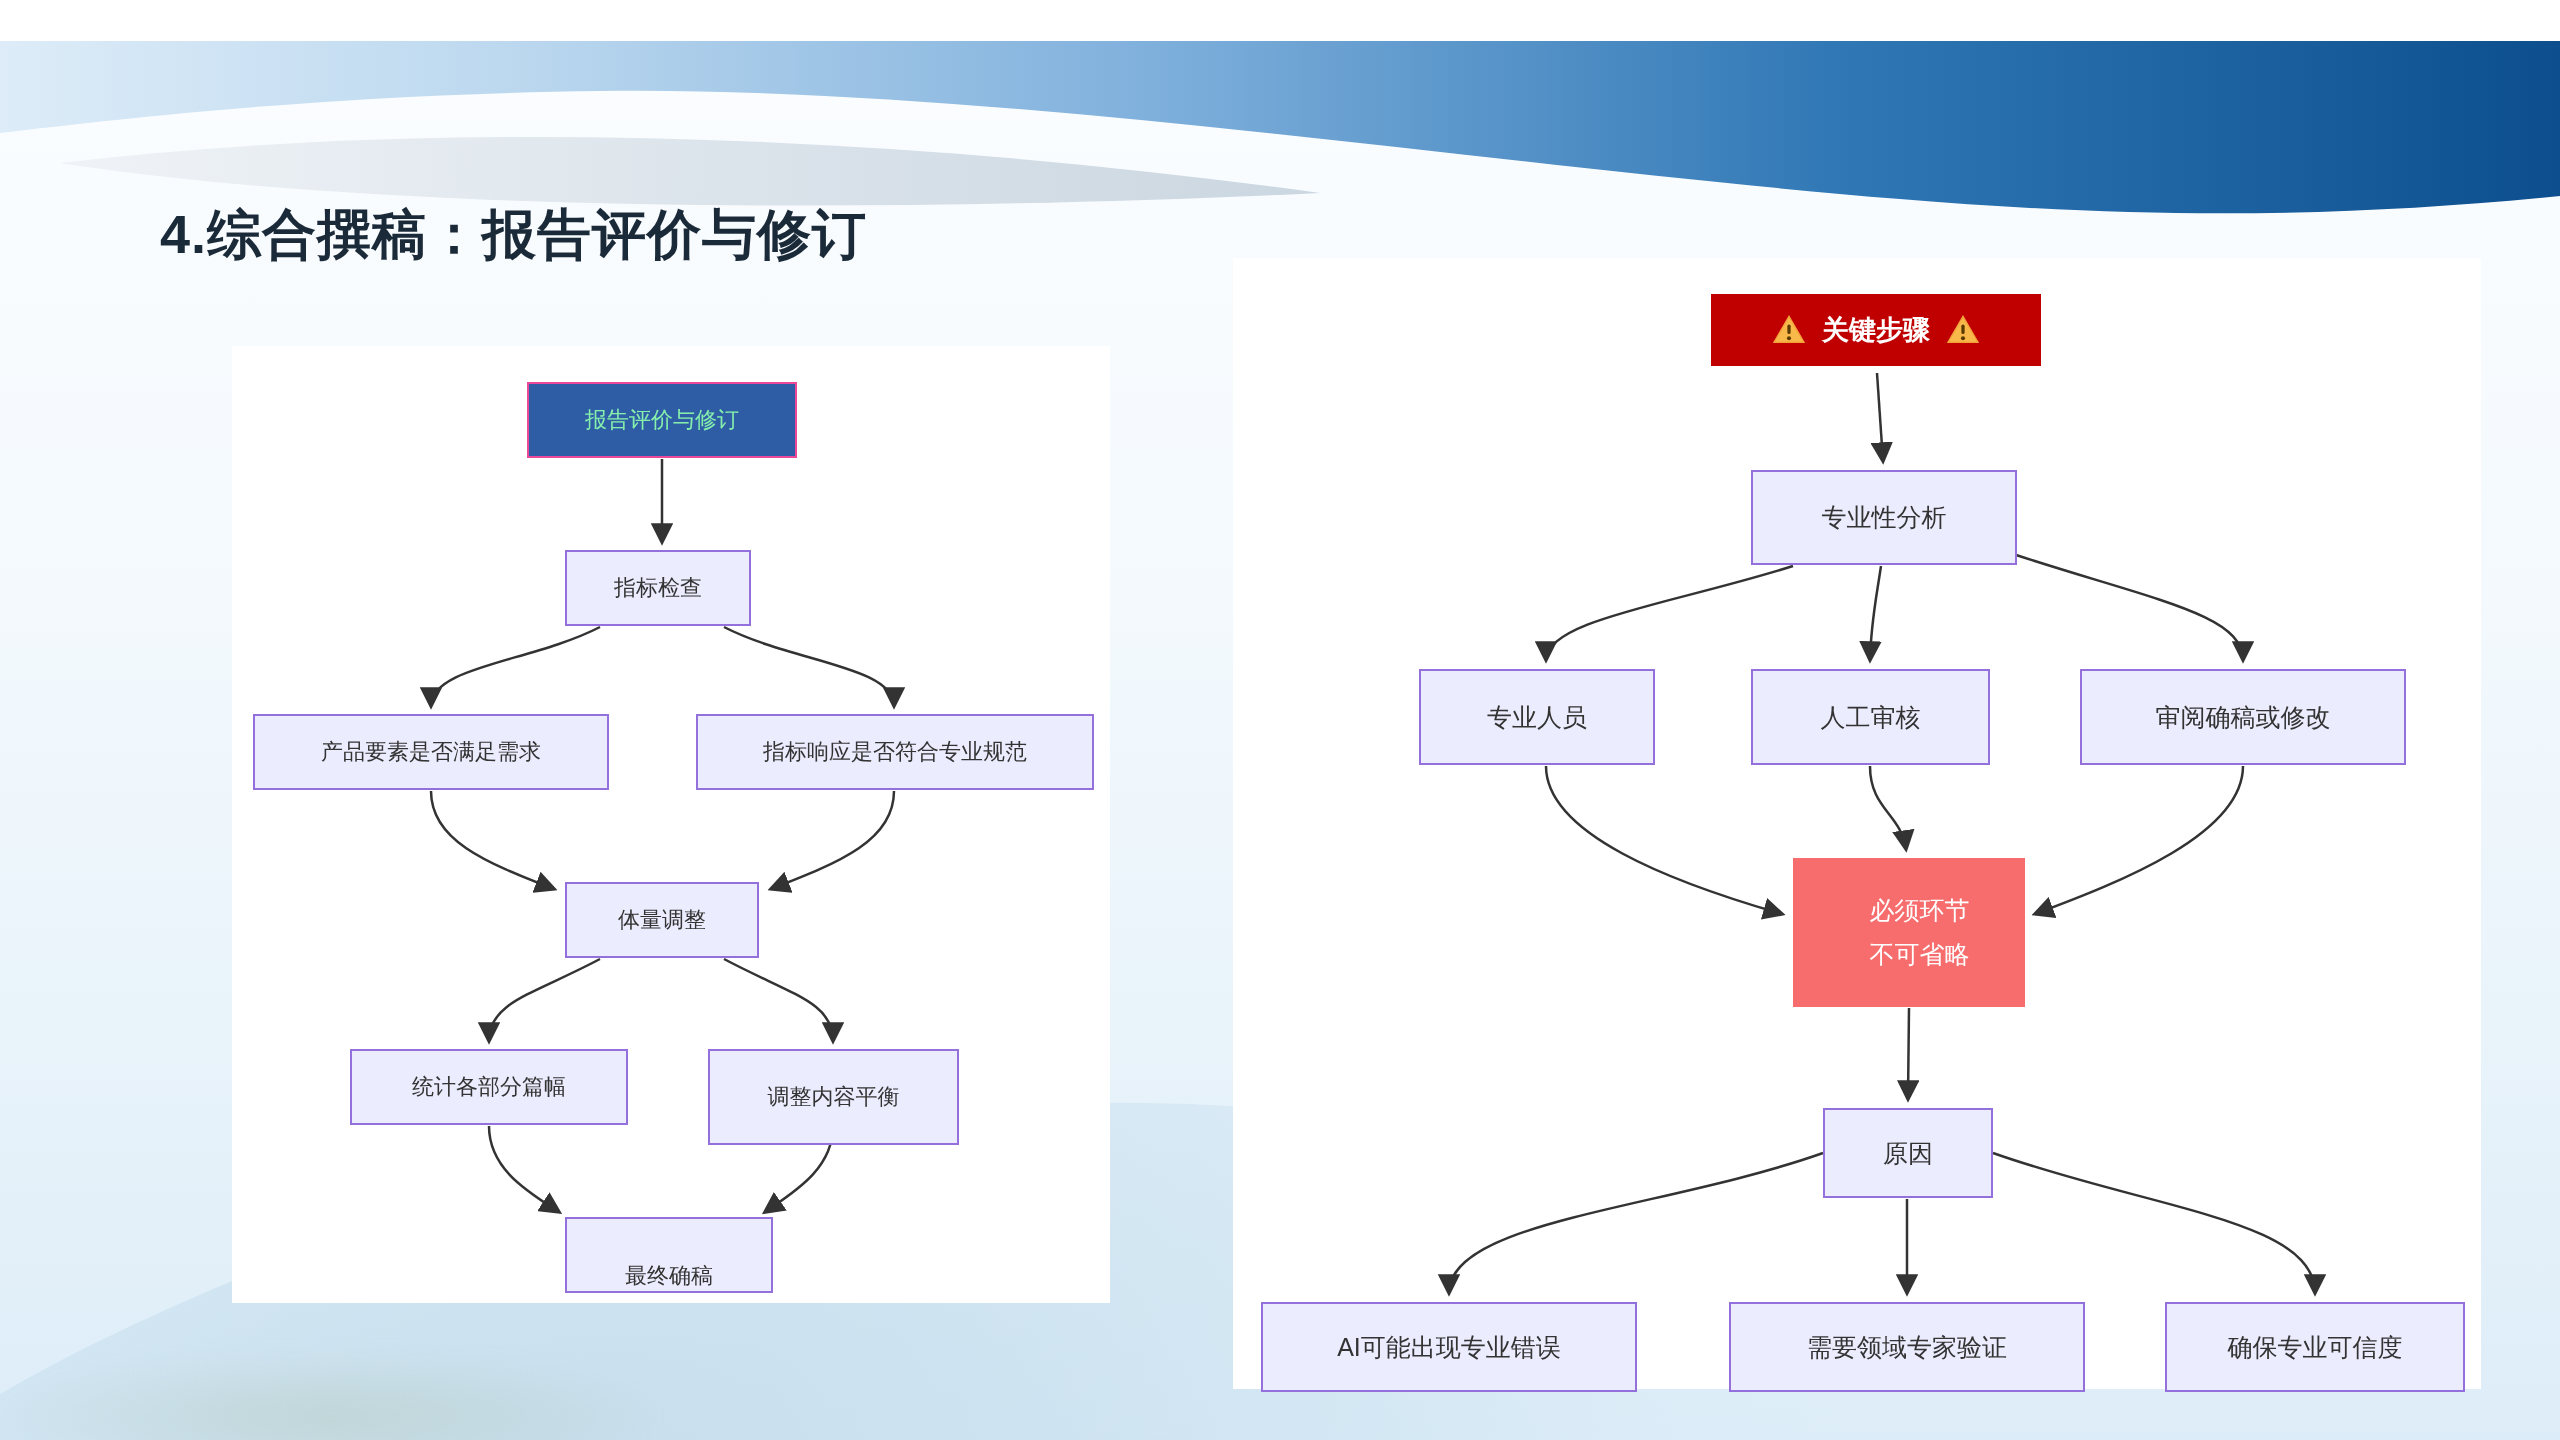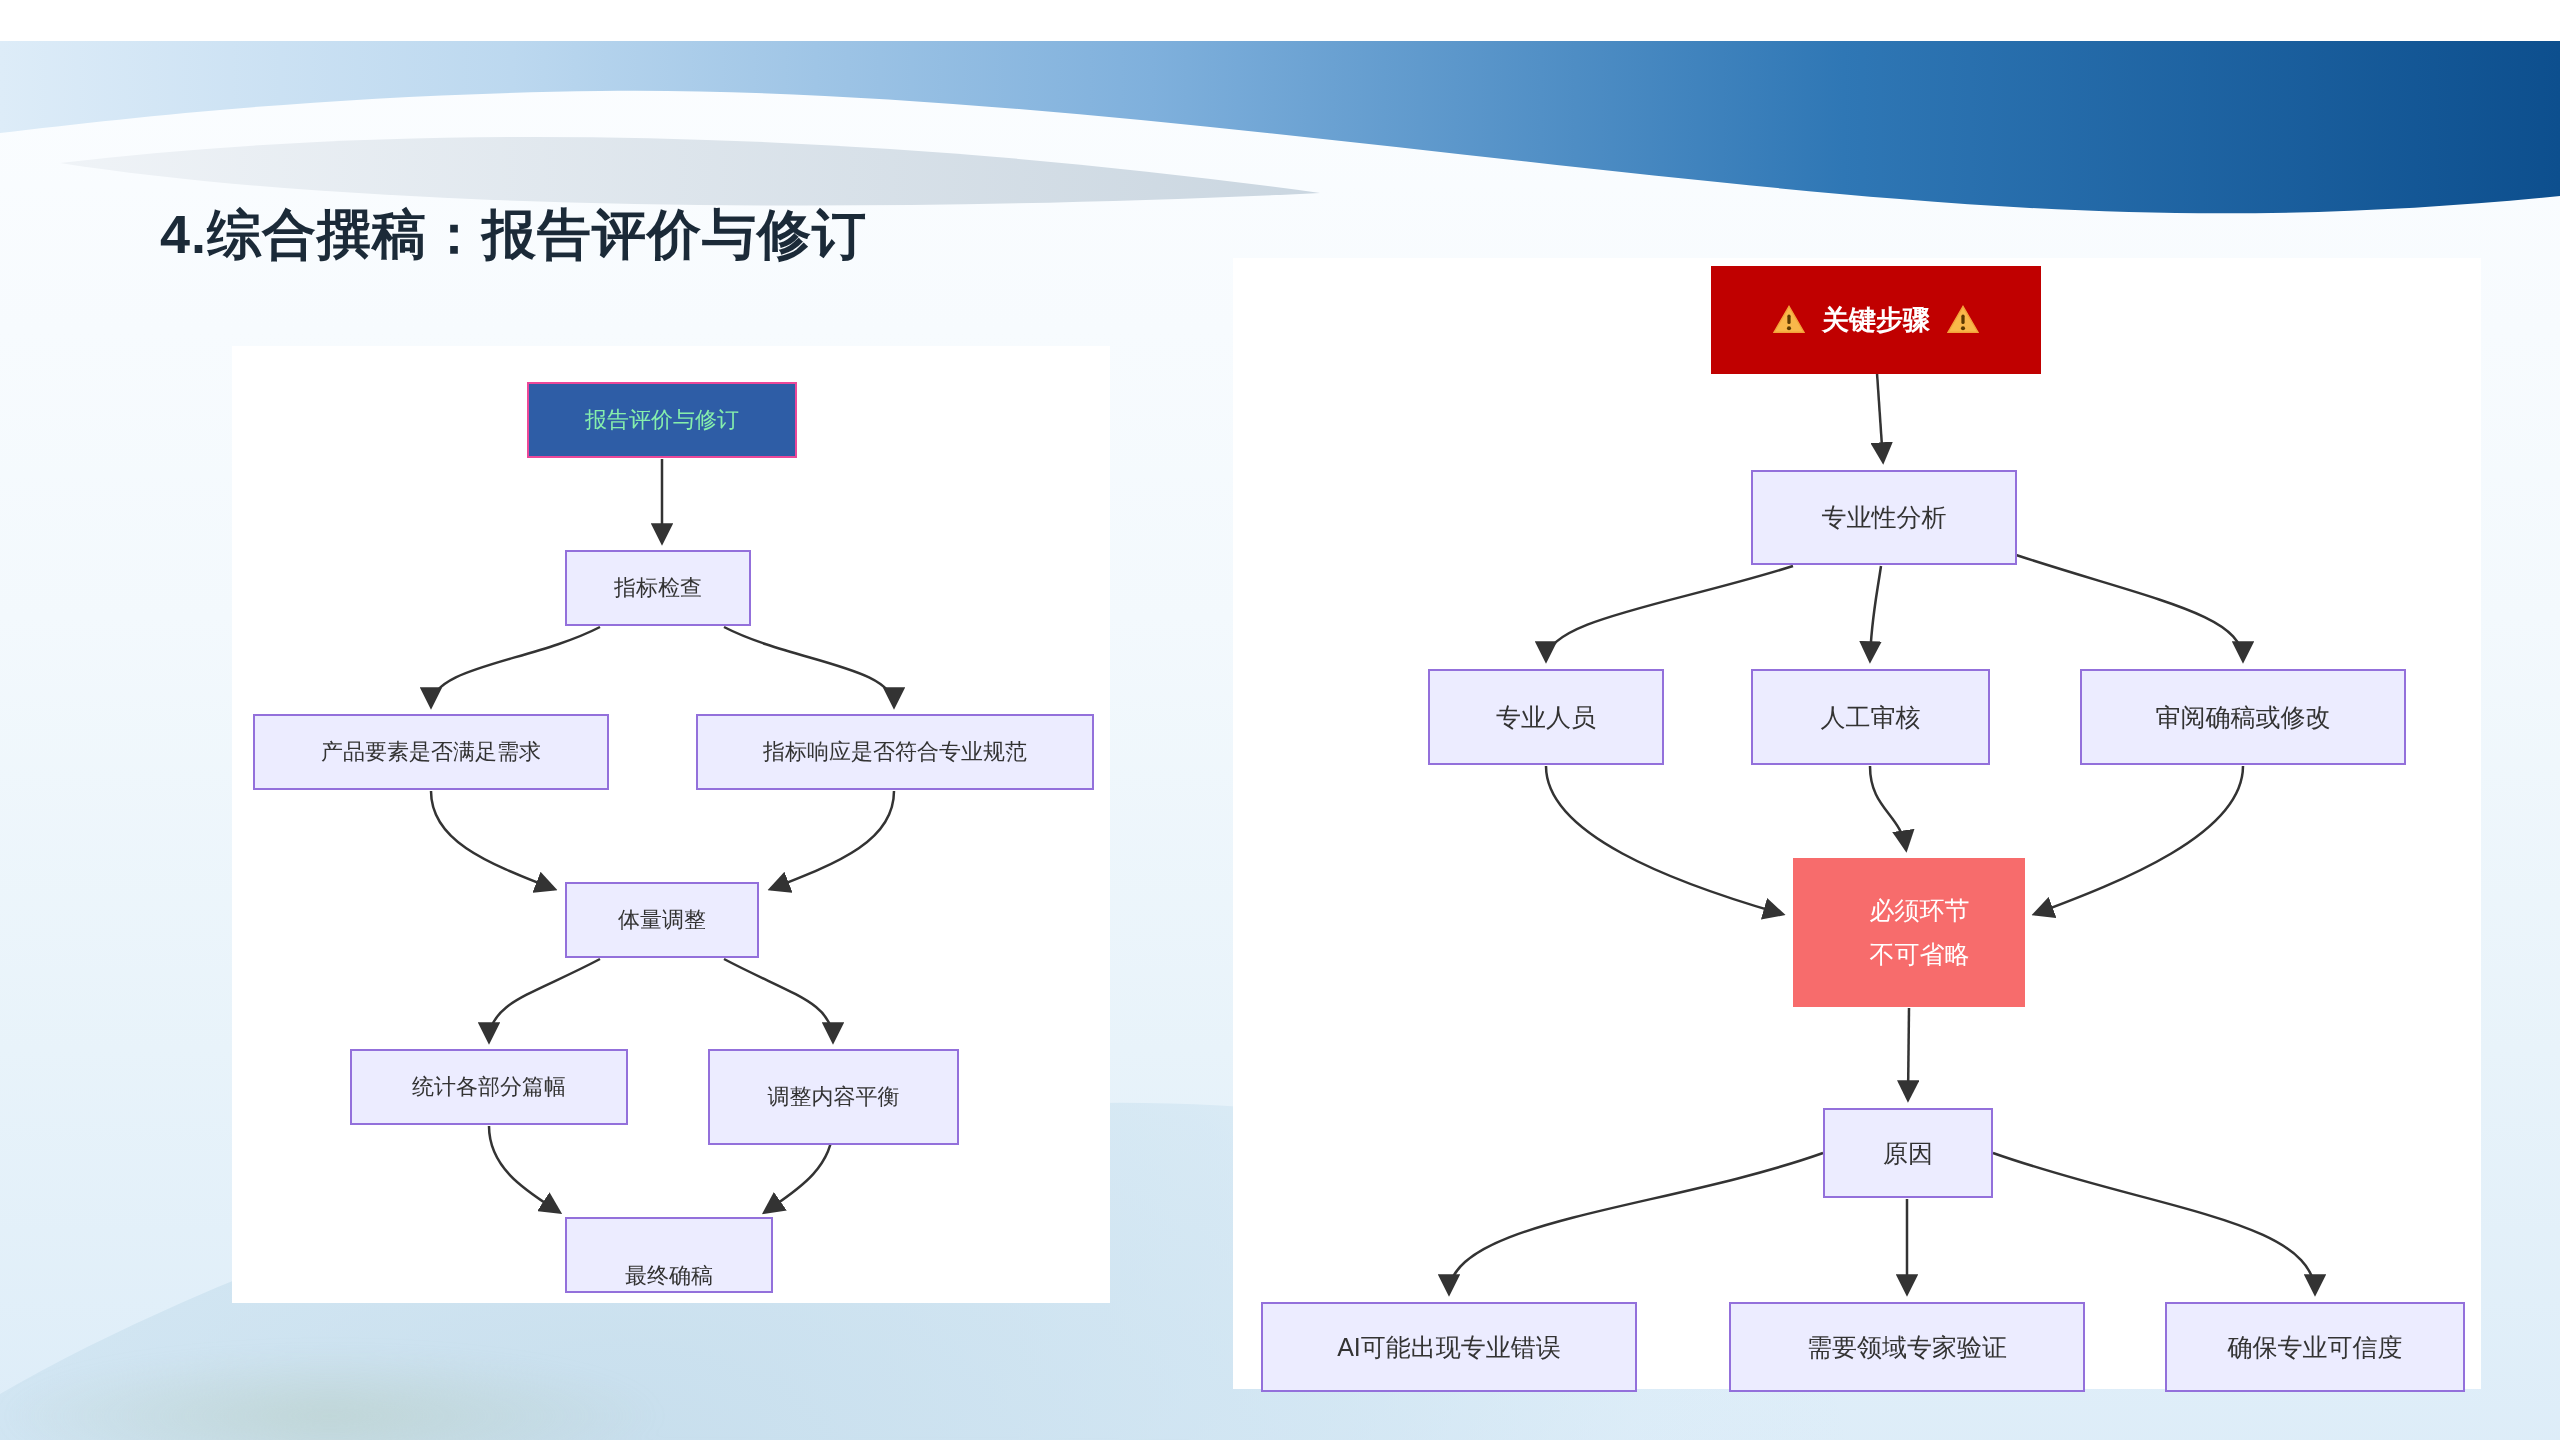--- a/index.html
+++ b/index.html
@@ -128,38 +128,38 @@
         <path d="M313,508 C313,576 438,624 549,656"></path>
         <path d="M637,508 C637,551 668,556 673,591"></path>
         <path d="M1010,508 C1010,576 888,624 802,656"></path>
         <path d="M676,750 L675,841"></path>
         <path d="M590,895 C432,951 216,962 216,1035"></path>
         <path d="M674,941 L674,1035"></path>
         <path d="M760,895 C918,951 1082,962 1082,1035"></path>
       </g>
     </svg>
 
-    <div class="banner-red" style="left:478px;top:8px;width:330px;height:108px;">
+    <div class="banner-red" style="left:478px;top:36px;width:330px;height:72px;">
       <svg class="warn" viewBox="0 0 24 22">
         <path d="M12,1 L23,20 H1 Z" fill="#F9B84A" stroke="#F3A23A" stroke-width="1"></path>
         <rect x="10.8" y="7" width="2.4" height="7" rx="1.2" fill="#5c3a00"></rect>
         <circle cx="12" cy="17" r="1.5" fill="#5c3a00"></circle>
       </svg>
       <span>关键步骤</span>
       <svg class="warn" viewBox="0 0 24 22">
         <path d="M12,1 L23,20 H1 Z" fill="#F9B84A" stroke="#F3A23A" stroke-width="1"></path>
         <rect x="10.8" y="7" width="2.4" height="7" rx="1.2" fill="#5c3a00"></rect>
         <circle cx="12" cy="17" r="1.5" fill="#5c3a00"></circle>
       </svg>
     </div>
 
     <div class="node" style="left:518px;top:212px;width:266px;height:95px;">
       <span>专业性分析</span>
     </div>
-    <div class="node" style="left:195px;top:411px;width:236px;height:96px;">
+    <div class="node" style="left:186px;top:411px;width:236px;height:96px;">
       <span>专业人员</span>
     </div>
     <div class="node" style="left:518px;top:411px;width:239px;height:96px;">
       <span>人工审核</span>
     </div>
     <div class="node" style="left:847px;top:411px;width:326px;height:96px;">
       <span>审阅确稿或修改</span>
     </div>
     <div class="node node-salmon" style="left:560px;top:600px;width:232px;height:149px;">
       <span>必须环节</span>

